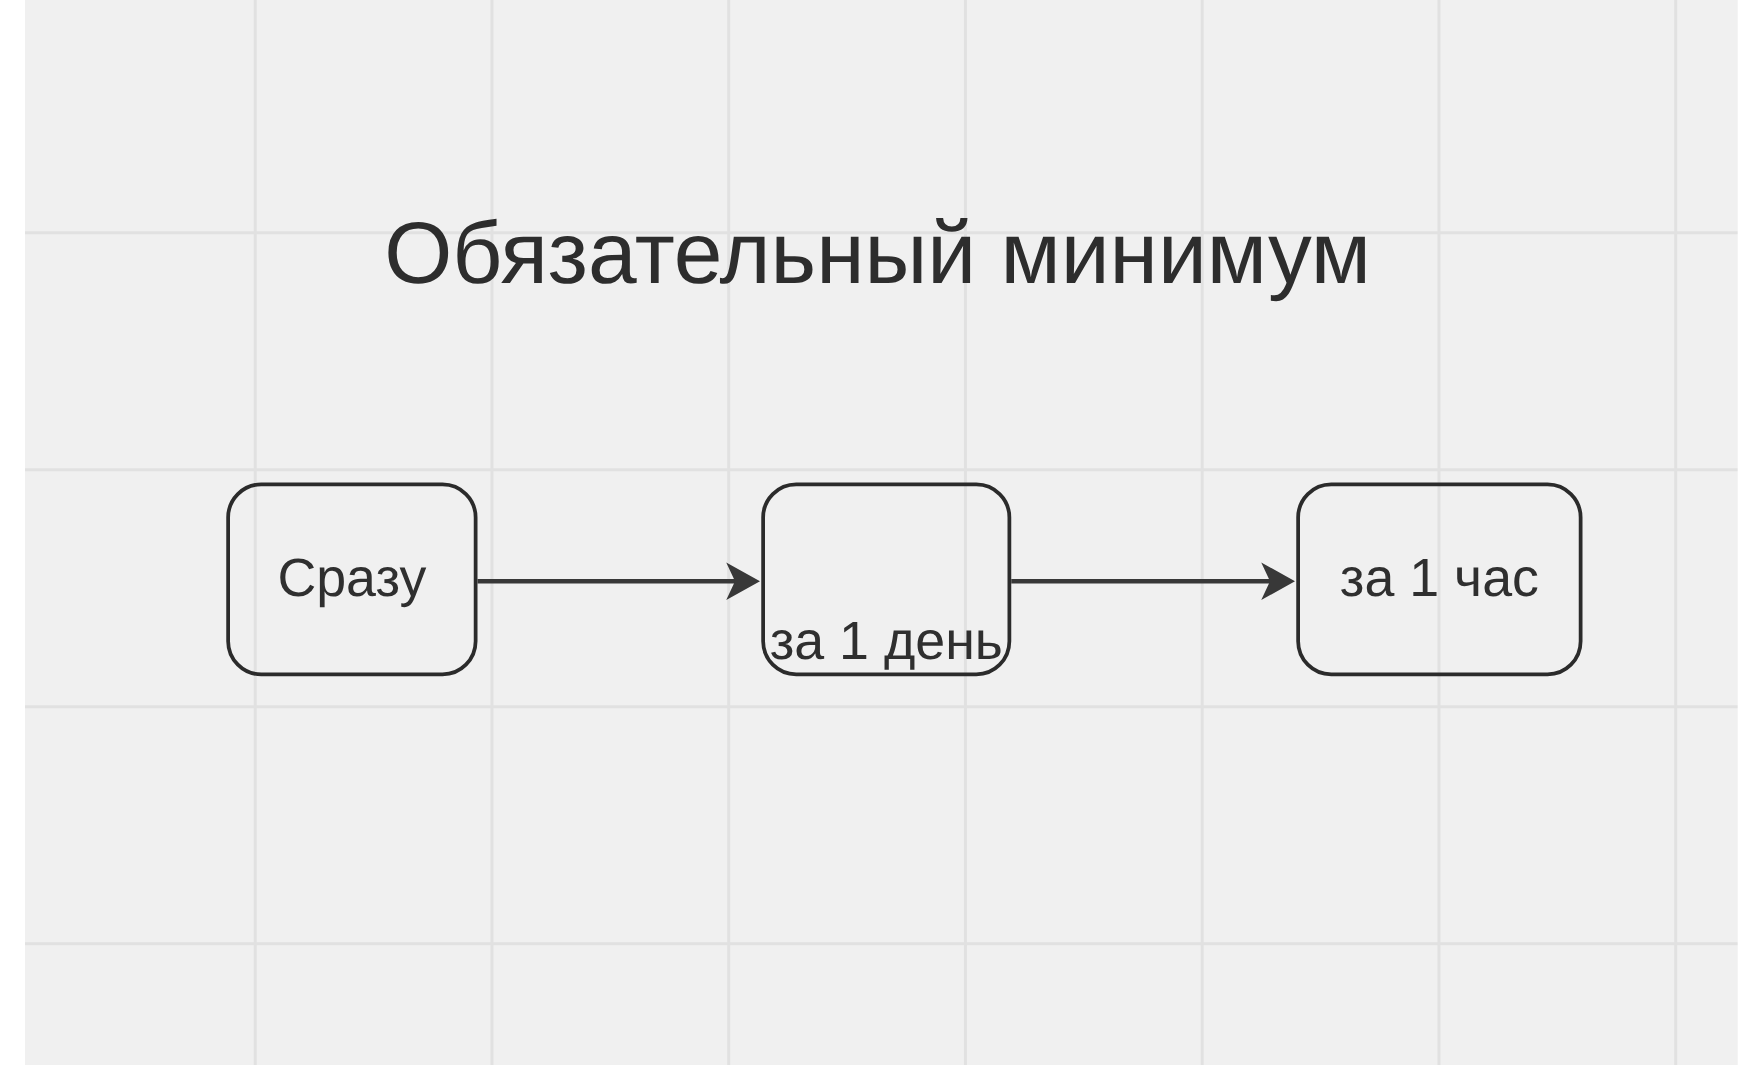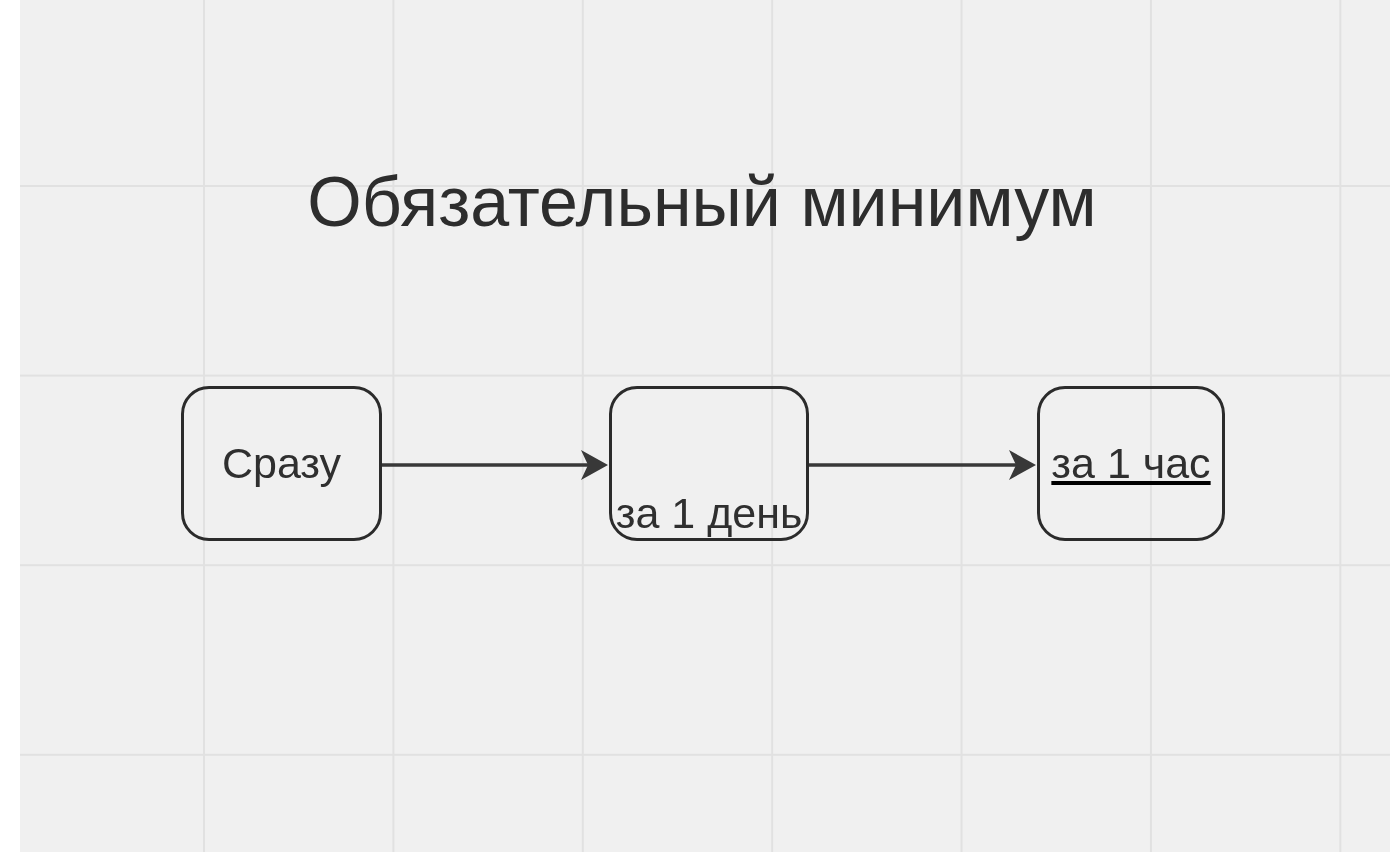--- a/index.html
+++ b/index.html
@@ -52,21 +52,21 @@
   }
 
   .node .node-label {
     font-size: 43px;
     color: var(--node-text, #2f2f2f);
     white-space: nowrap;
   }
 
   #node-1 { left: 161px;  width: 201px; }
   #node-2 { left: 589px;  width: 200px; align-items: flex-end; }
-  #node-3 { left: 1017px; width: 188px; text-decoration: underline; }
+  #node-3 { left: 1017px; width: 229px; }
 
   .edge {
     position: absolute;
     top: 444px;
     overflow: visible;
   }
   #edge-1 { left: 362px; }
   #edge-2 { left: 789px; }
 
   .edge line {

